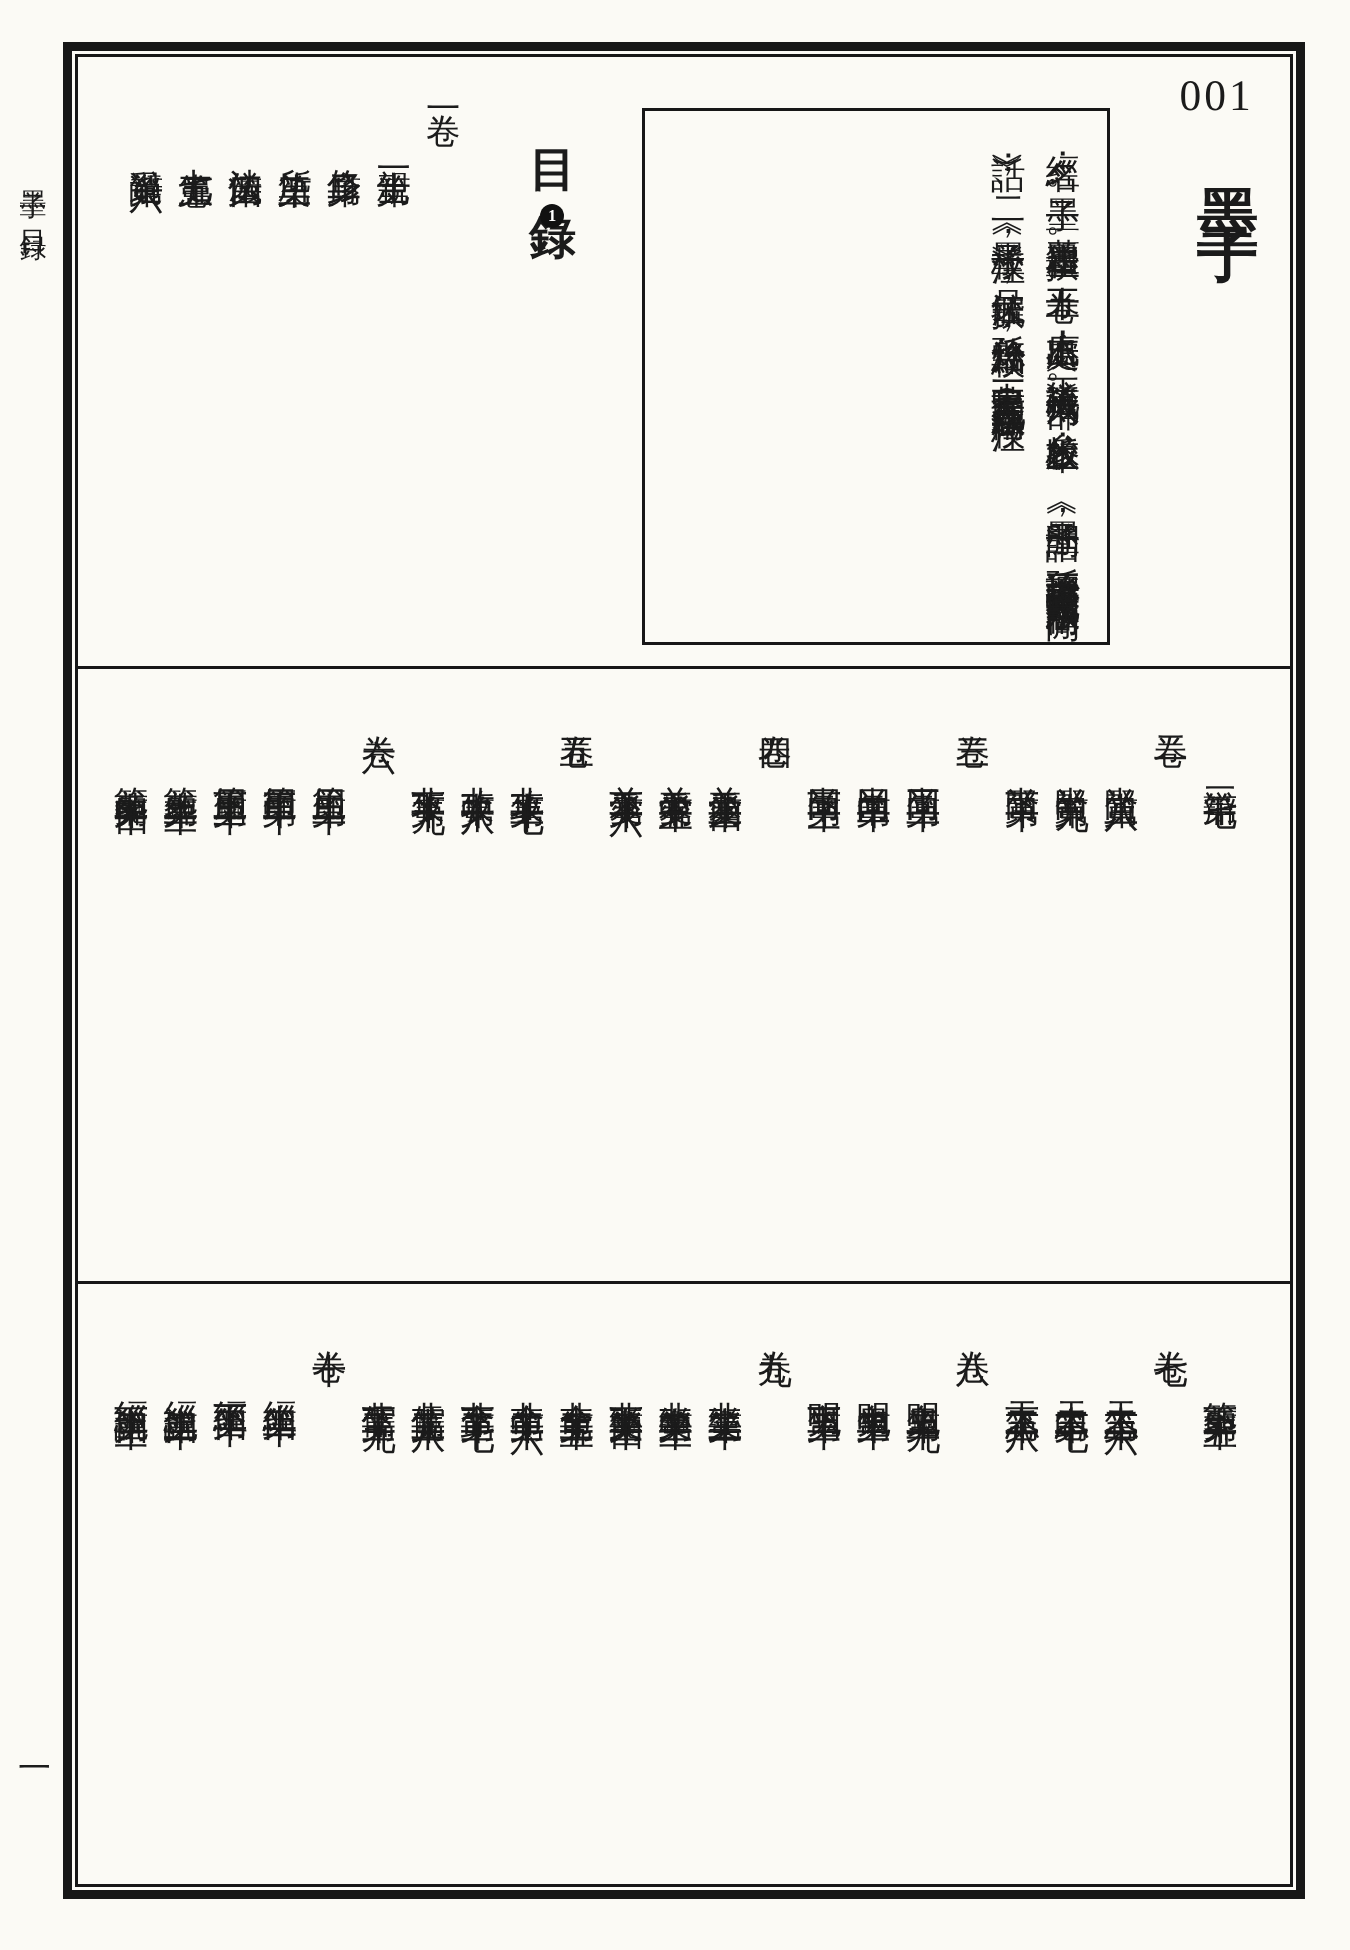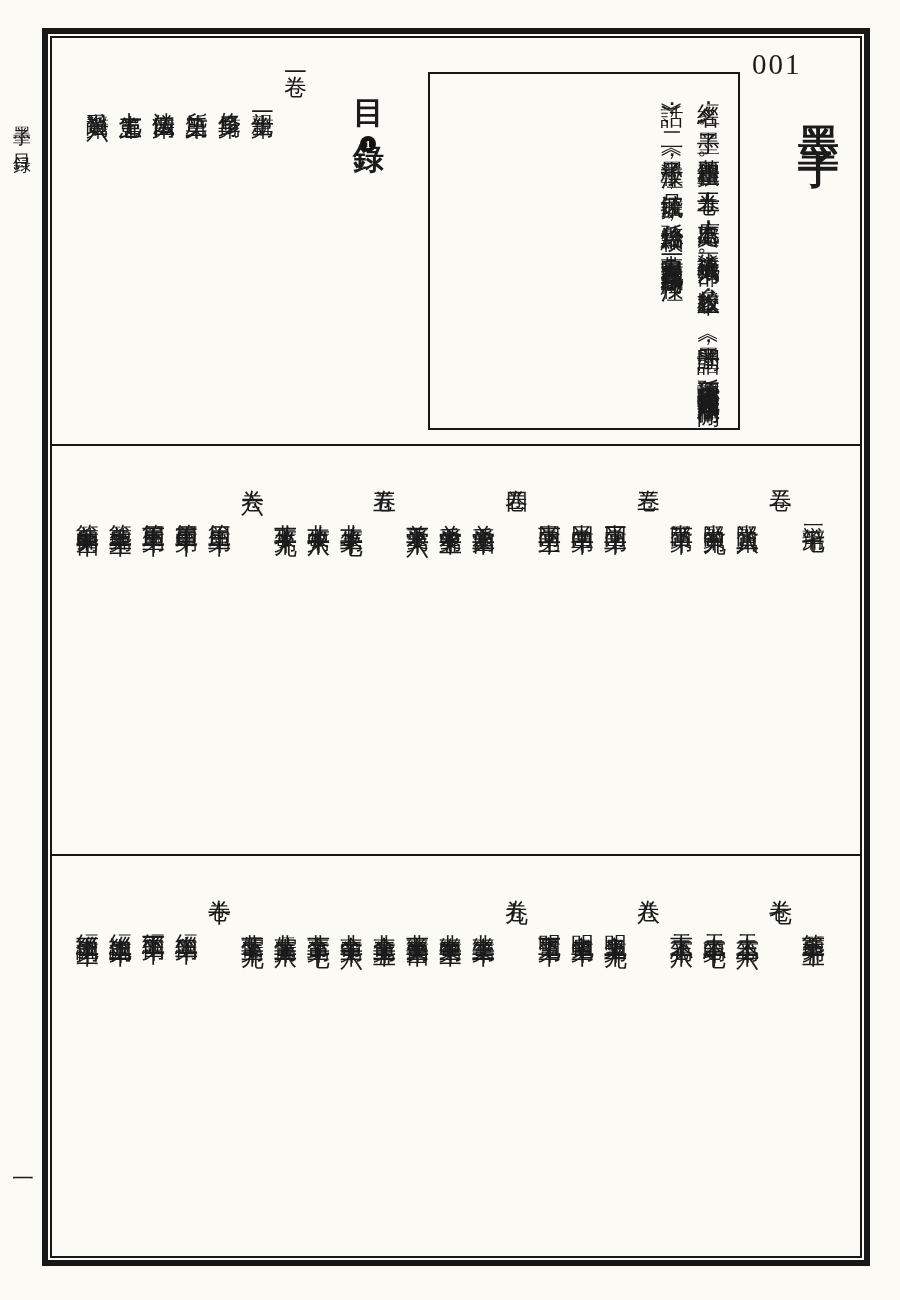--- a/index.html
+++ b/index.html
@@ -25,21 +25,21 @@
   }
 
   
   .rule { position: absolute; left: 52px; width: 810px; height: 2px; background: #171717; }
   .rule-1 { top: 444px; }
   .rule-2 { top: 854px; }
 
   
   .folio {
     position: absolute; left: 752px; top: 48px; width: 118px;
-    font-size: 29px; letter-spacing: 2px;
+    text-align: center; font-size: 29px; letter-spacing: 2px;
   }
   .book-title {
     position: absolute; left: 792px; top: 92px;
     writing-mode: vertical-rl; font-size: 41px; font-weight: bold;
     letter-spacing: 27px; white-space: nowrap;
   }
 
   
   .colophon-box {
     position: absolute; left: 428px; top: 72px;

